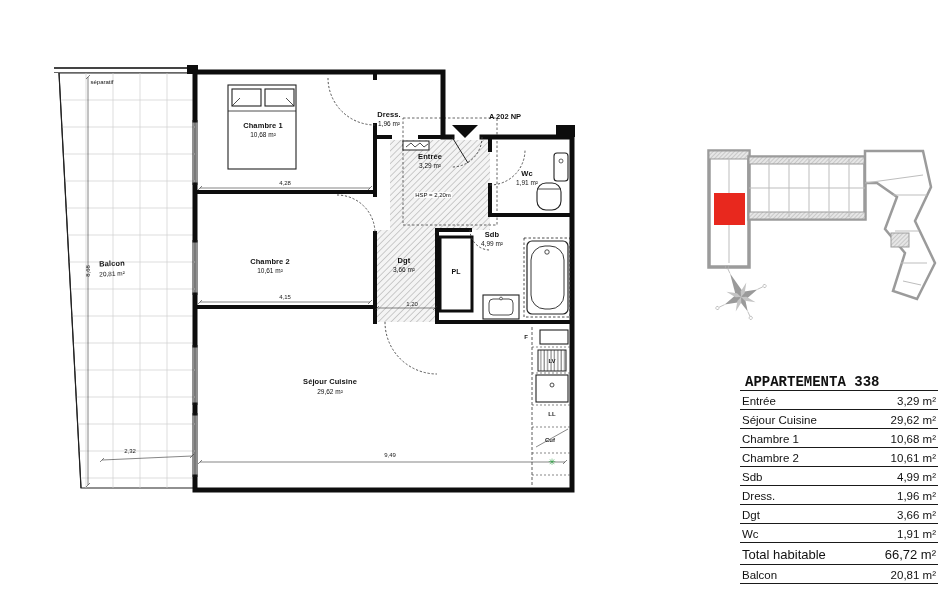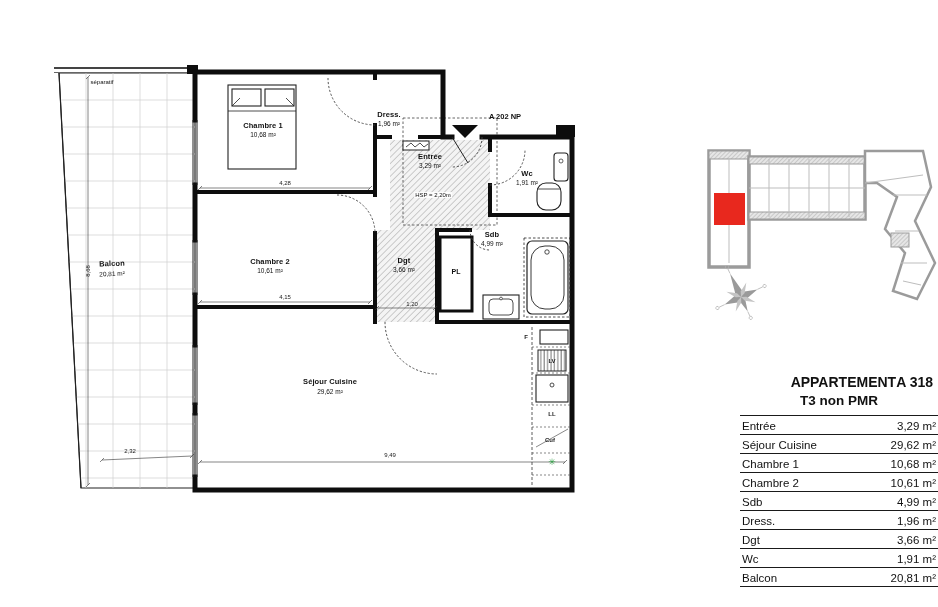--- a/index.html
+++ b/index.html
@@ -13,21 +13,21 @@
   .vdim{transform:translateX(-50%) rotate(-90deg);}
   .tiny{font-size:6px;}
   .note{font-size:6px;background:rgba(255,255,255,.85);padding:0 1px;}
   .arrowlbl{font-weight:bold;font-size:7.5px;margin-left:40px;}
   .kitlbl{font-size:6px;font-weight:bold;color:#222;}
   .eco{font-size:9px;}
   .tilt{transform:translateX(-50%) rotate(-2deg);}
 
   
   .fp-table{position:absolute;left:740px;top:374px;width:198px;}
-  .fp-title{display:flex;justify-content:flex-end;font-weight:bold;font-size:14px;padding:0 5px;}
+  .fp-title{display:flex;justify-content:flex-start;font-weight:bold;font-size:14px;padding:0 5px;font-family:Liberation Mono, monospace;}
   .fp-sub{text-align:center;font-weight:bold;font-size:13.5px;margin:3px 0 7px;}
   .fp-rows{border-bottom:1px solid #1a1a1a;}
   .fp-row{display:flex;justify-content:space-between;align-items:baseline;
           border-top:1px solid #1a1a1a;padding:3.5px 2px 2.5px;font-size:11.5px;}
   .fp-row.total{font-size:13px;}
   .fp-row .val{text-align:right;}
 </style>
 </head>
 <body>
 
@@ -256,23 +256,22 @@
         <circle cx="26" cy="0" r="1.6"></circle>
         <circle cx="-26" cy="0" r="1.6"></circle>
         <circle cx="0" cy="23" r="1.6"></circle>
       </g>
     </g>
   </svg>
 
   <div class="fp-table">
     <div class="fp-title">
       <span>APPARTEMENT</span>
-      <span>A 318</span>
+      <span>A 338</span>
     </div>
-    <div class="fp-sub">T3 non PMR</div>
     <div class="fp-rows">
       <div class="fp-row">
         <span>Entrée</span>
         <span class="val">3,29 m²</span>
       </div>
       <div class="fp-row">
         <span>Séjour Cuisine</span>
         <span class="val">29,62 m²</span>
       </div>
       <div class="fp-row">
@@ -292,20 +291,24 @@
         <span class="val">1,96 m²</span>
       </div>
       <div class="fp-row">
         <span>Dgt</span>
         <span class="val">3,66 m²</span>
       </div>
       <div class="fp-row">
         <span>Wc</span>
         <span class="val">1,91 m²</span>
       </div>
+      <div class="fp-row total">
+        <span>Total habitable</span>
+        <span class="val">66,72 m²</span>
+      </div>
       <div class="fp-row">
         <span>Balcon</span>
         <span class="val">20,81 m²</span>
       </div>
     </div>
   </div>
 
 </div>
 
 </body></html>

